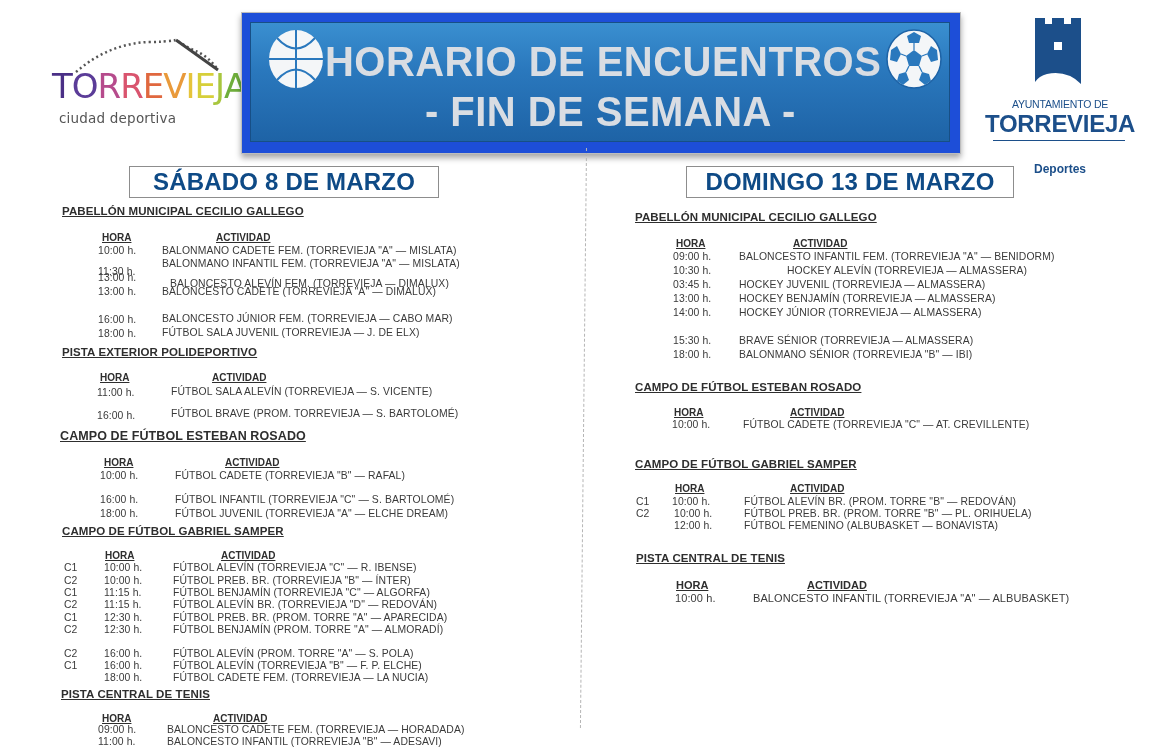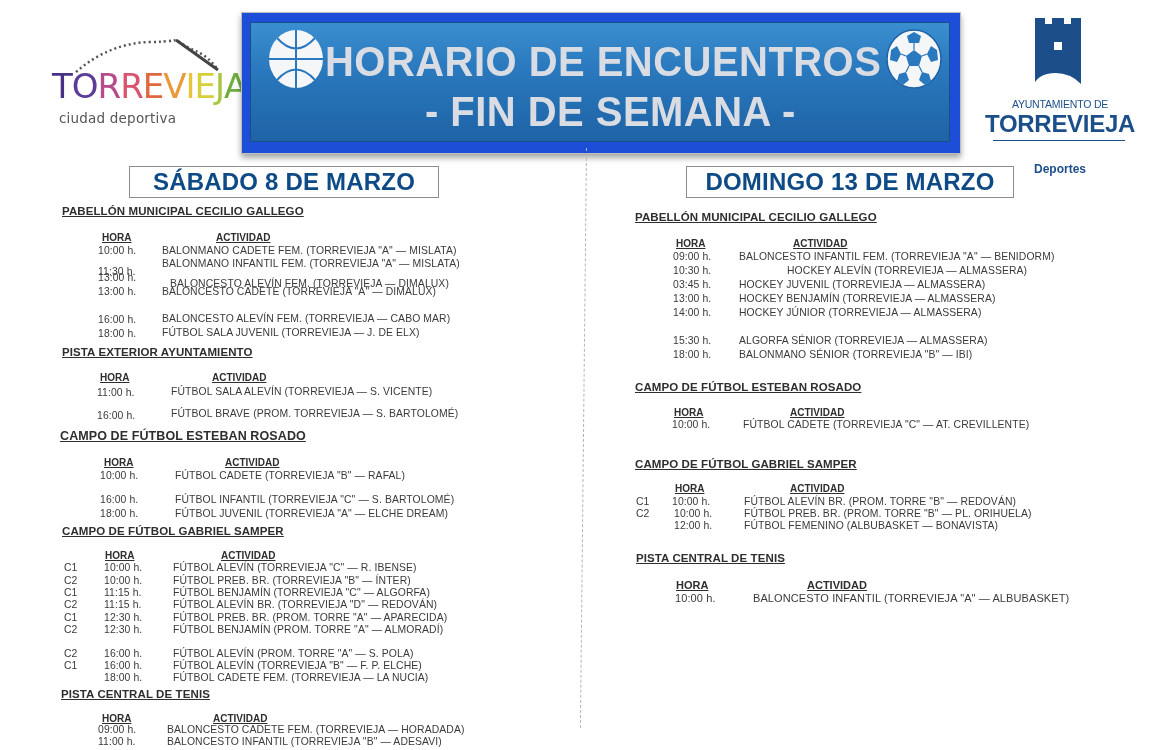--- a/index.html
+++ b/index.html
@@ -107,25 +107,25 @@
   <div class="th" style="left:216px; top:232px;">ACTIVIDAD</div>
   <div class="cell" style="left:98px; top:245px;">10:00 h.</div>
   <div class="cell" style="left:162px; top:245px;">BALONMANO CADETE FEM. (TORREVIEJA "A" —  MISLATA)</div>
   <div class="cell" style="left:98px; top:258px;margin-top:8px;">11:30 h.</div>
   <div class="cell" style="left:162px; top:258px;">BALONMANO INFANTIL FEM. (TORREVIEJA "A" —  MISLATA)</div>
   <div class="cell" style="left:98px; top:272px;">13:00 h.</div>
   <div class="cell" style="left:162px; top:278px;padding-left:8px;">BALONCESTO ALEVÍN FEM. (TORREVIEJA —  DIMALUX)</div>
   <div class="cell" style="left:98px; top:286px;">13:00 h.</div>
   <div class="cell" style="left:162px; top:286px;">BALONCESTO CADETE (TORREVIEJA "A" —  DIMALUX)</div>
   <div class="cell" style="left:98px; top:314px;">16:00 h.</div>
-  <div class="cell" style="left:162px; top:313px;">BALONCESTO ALEVÍN FEM. (TORREVIEJA —  CABO MAR)</div>
+  <div class="cell" style="left:162px; top:313px;">BALONCESTO JÚNIOR FEM. (TORREVIEJA —  CABO MAR)</div>
   <div class="cell" style="left:98px; top:328px;">18:00 h.</div>
   <div class="cell" style="left:162px; top:327px;">FÚTBOL SALA JUVENIL (TORREVIEJA —  J. DE ELX)</div>
 
-  <div class="venue" style="left:62px; top:346px;">PISTA EXTERIOR AYUNTAMIENTO</div>
+  <div class="venue" style="left:62px; top:346px;">PISTA EXTERIOR POLIDEPORTIVO</div>
   <div class="th" style="left:100px; top:372px;">HORA</div>
   <div class="th" style="left:212px; top:372px;">ACTIVIDAD</div>
   <div class="cell" style="left:97px; top:387px;">11:00 h.</div>
   <div class="cell" style="left:171px; top:386px;">FÚTBOL SALA ALEVÍN (TORREVIEJA —  S. VICENTE)</div>
   <div class="cell" style="left:97px; top:410px;">16:00 h.</div>
   <div class="cell" style="left:171px; top:408px;">FÚTBOL BRAVE (PROM. TORREVIEJA — S. BARTOLOMÉ)</div>
 
   <div class="venue" style="left:60px; top:429px; font-size:12.5px;">CAMPO DE FÚTBOL ESTEBAN ROSADO</div>
   <div class="th" style="left:104px; top:457px;">HORA</div>
   <div class="th" style="left:225px; top:457px;">ACTIVIDAD</div>
@@ -193,21 +193,21 @@
   <div class="cell" style="left:739px; top:251px;">BALONCESTO  INFANTIL FEM. (TORREVIEJA "A" —  BENIDORM)</div>
   <div class="cell" style="left:673px; top:265px;">10:30 h.</div>
   <div class="cell" style="left:739px; top:265px;margin-left:48px;">HOCKEY ALEVÍN  (TORREVIEJA  —  ALMASSERA)</div>
   <div class="cell" style="left:673px; top:279px;">03:45 h.</div>
   <div class="cell" style="left:739px; top:279px;">HOCKEY JUVENIL (TORREVIEJA —  ALMASSERA)</div>
   <div class="cell" style="left:673px; top:293px;">13:00 h.</div>
   <div class="cell" style="left:739px; top:293px;">HOCKEY BENJAMÍN (TORREVIEJA — ALMASSERA)</div>
   <div class="cell" style="left:673px; top:307px;">14:00 h.</div>
   <div class="cell" style="left:739px; top:307px;">HOCKEY JÚNIOR (TORREVIEJA  —  ALMASSERA)</div>
   <div class="cell" style="left:673px; top:335px;">15:30 h.</div>
-  <div class="cell" style="left:739px; top:335px;">ALGORFA SÉNIOR (TORREVIEJA —  ALMASSERA)</div>
+  <div class="cell" style="left:739px; top:335px;">BRAVE SÉNIOR (TORREVIEJA —  ALMASSERA)</div>
   <div class="cell" style="left:673px; top:349px;">18:00 h.</div>
   <div class="cell" style="left:739px; top:349px;">BALONMANO  SÉNIOR (TORREVIEJA "B" — IBI)</div>
 
   <div class="venue" style="left:635px; top:381px;">CAMPO DE FÚTBOL ESTEBAN ROSADO</div>
   <div class="th" style="left:674px; top:407px;">HORA</div>
   <div class="th" style="left:790px; top:407px;">ACTIVIDAD</div>
   <div class="cell" style="left:672px; top:419px;">10:00 h.</div>
   <div class="cell" style="left:743px; top:419px;">FÚTBOL CADETE (TORREVIEJA "C" — AT. CREVILLENTE)</div>
 
   <div class="venue" style="left:635px; top:458px;">CAMPO DE FÚTBOL GABRIEL SAMPER</div>

